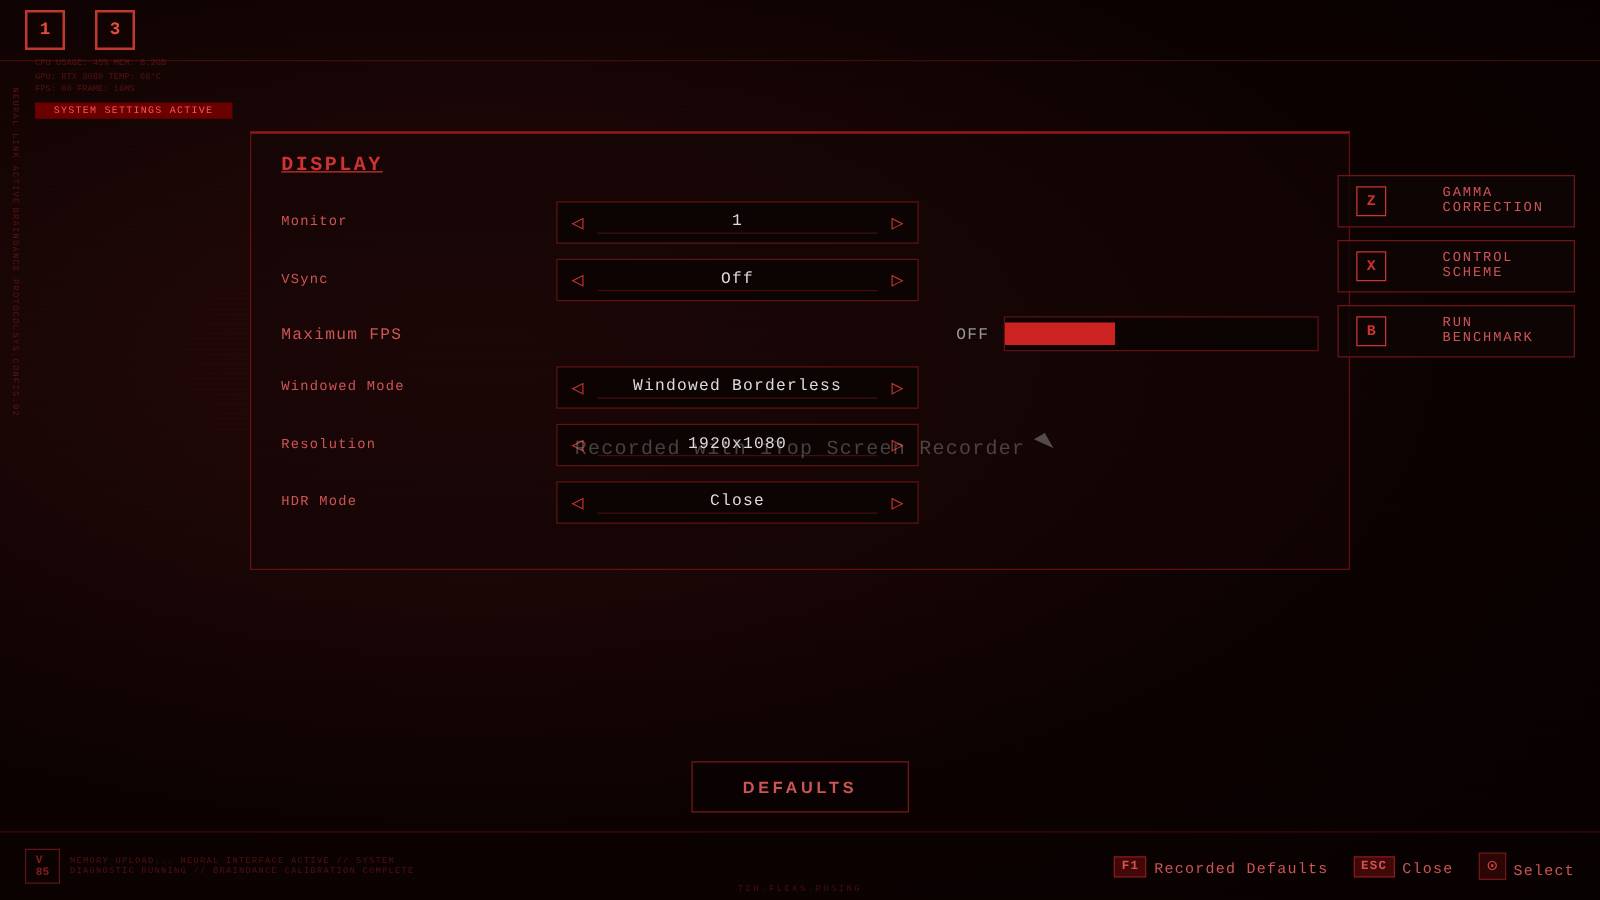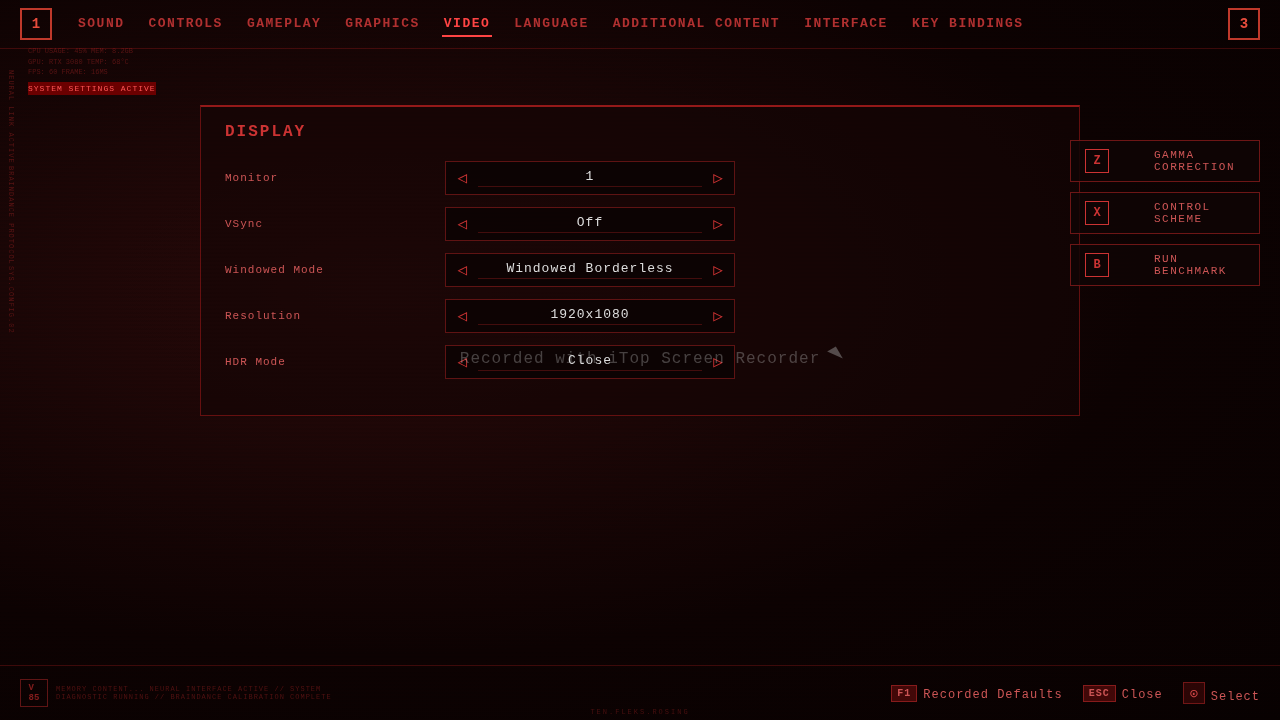--- a/index.html
+++ b/index.html
@@ -147,20 +147,21 @@
       margin-top: 50px;
     }
 
     .section-title {
       color: #cc3333;
       font-size: 16px;
       font-weight: bold;
       letter-spacing: 2px;
       margin-bottom: 20px;
       text-transform: uppercase;
+      text-decoration: underline;
     }
 
     
     .setting-row {
       display: flex;
       align-items: center;
       margin-bottom: 12px;
       gap: 20px;
     }
 
@@ -432,41 +433,30 @@
 </head>
 <body>
 
 <div class="bg-overlay"></div>
 <div class="scanlines"></div>
 
 <div class="content">
 
   <div class="top-nav">
     <div class="nav-badge">1</div>
-    <div class="nav-tabs">
-      <span class="nav-tab">SOUND</span>
-      <span class="nav-tab">CONTROLS</span>
-      <span class="nav-tab">GAMEPLAY</span>
-      <span class="nav-tab">GRAPHICS</span>
-      <span class="nav-tab active">VIDEO</span>
-      <span class="nav-tab">LANGUAGE</span>
-      <span class="nav-tab">ADDITIONAL CONTENT</span>
-      <span class="nav-tab">INTERFACE</span>
-      <span class="nav-tab">KEY BINDINGS</span>
-    </div>
     <div class="nav-badge">3</div>
   </div>
 
   <div class="top-left-info" style="font-size:7px; color:rgba(180,40,40,0.4); line-height:1.5; position:absolute; top:46px; left:28px; max-width:150px;">
     <div>CPU USAGE: 45% MEM: 8.2GB</div>
     <div>GPU: RTX 3080 TEMP: 68°C</div>
     <div>FPS: 60 FRAME: 16MS</div>
   </div>
 
-  <div class="top-left-label" style="position:absolute; top:82px; left:28px; background:#6b0000; color:#ff5555; font-size:8px; padding:2px 0; letter-spacing:1px;">
+  <div class="top-left-label" style="position:absolute; top:82px; left:28px; background:#6b0000; color:#ff5555; font-size:8px; padding:2px 15px; letter-spacing:1px;">
     SYSTEM SETTINGS ACTIVE
   </div>
 
   <div class="left-decoration">
     <div class="left-text">NEURAL LINK ACTIVE</div>
     <div class="left-text">BRAINDANCE PROTOCOL</div>
     <div class="left-text">SYS.CONFIG.02</div>
   </div>
 
   <div class="main-content">
@@ -484,20 +474,29 @@
 
       <div class="setting-row">
         <div class="setting-label">VSync</div>
         <div class="arrow-selector">
           <div class="arrow-btn">◁</div>
           <div class="selector-value">Off</div>
           <div class="arrow-btn">▷</div>
         </div>
       </div>
 
+      <div class="fps-row">
+        <div class="fps-label">Maximum FPS</div>
+        <div class="fps-control">
+          <div class="fps-off-text">OFF</div>
+          <div class="fps-slider-track">
+            <div class="fps-slider-fill"></div>
+          </div>
+        </div>
+      </div>
 
       <div class="setting-row">
         <div class="setting-label">Windowed Mode</div>
         <div class="arrow-selector">
           <div class="arrow-btn">◁</div>
           <div class="selector-value">Windowed Borderless</div>
           <div class="arrow-btn">▷</div>
         </div>
       </div>
 
@@ -533,25 +532,28 @@
     <div class="shortcut-btn">
       <div class="shortcut-key">X</div>
       <div class="shortcut-label">CONTROL SCHEME</div>
     </div>
     <div class="shortcut-btn">
       <div class="shortcut-key">B</div>
       <div class="shortcut-label">RUN BENCHMARK</div>
     </div>
   </div>
 
+  <div class="defaults-btn-container">
+    <button class="defaults-btn">DEFAULTS</button>
+  </div>
 
   <div class="bottom-bar">
     <div class="bottom-left-info">
       <div class="v-badge">V<br>85</div>
-      <div style="color:rgba(180,40,40,0.4); font-size:7px; max-width:300px; letter-spacing:1px;">MEMORY CONTENT... NEURAL INTERFACE ACTIVE // SYSTEM DIAGNOSTIC RUNNING // BRAINDANCE CALIBRATION COMPLETE</div>
+      <div style="color:rgba(180,40,40,0.4); font-size:7px; max-width:300px; letter-spacing:1px;">MEMORY UPLOAD... NEURAL INTERFACE ACTIVE // SYSTEM DIAGNOSTIC RUNNING // BRAINDANCE CALIBRATION COMPLETE</div>
     </div>
 
     <div class="bottom-right-controls">
       <div class="bottom-control">
         <span class="bottom-control-key">F1</span>
         <span class="bottom-control-label">Recorded Defaults</span>
       </div>
       <div class="bottom-control">
         <span class="bottom-control-key">ESC</span>
         <span class="bottom-control-label">Close</span>

